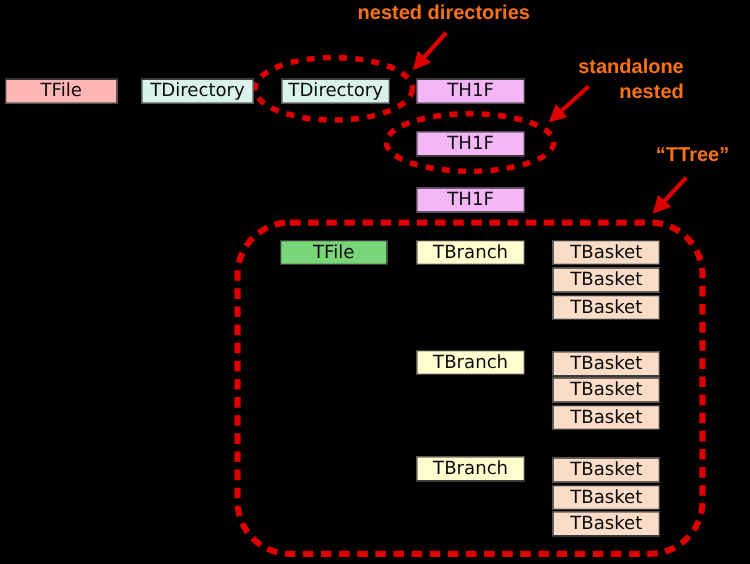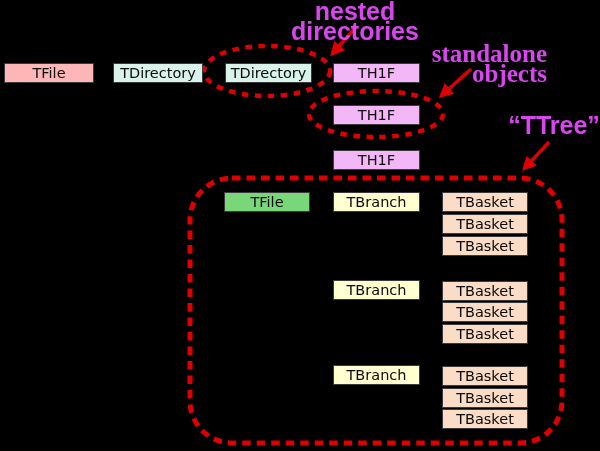--- a/index.html
+++ b/index.html
@@ -9,26 +9,26 @@
   }
   svg.overlay{position:absolute;left:0;top:0;width:600px;height:451px;pointer-events:none;}
   .node{
     position:absolute;height:20px;box-sizing:border-box;
     border:1px solid #3a3a3a;
     display:flex;align-items:center;justify-content:center;
     font-size:14.5px;line-height:1;color:#0a0a0a;
     font-family:"DejaVu Sans",sans-serif;
   }
   .annotation{
-    position:absolute;color:#d946ef;
+    position:absolute;color:#f97316;
     font-family:"Liberation Sans",sans-serif;
-    font-weight:bold;font-size:25px;line-height:20px;
+    font-weight:bold;font-size:16px;line-height:20px;
   }
   .annotation.center{text-align:center;}
-  .annotation.right{text-align:right;font-family:Liberation Serif, serif;}
+  .annotation.right{text-align:right;}
 </style>
 </head>
 <body>
 
 <div class="stage">
 
   <svg class="overlay" viewBox="0 0 600 451">
     <defs>
       <marker id="arrowhead" viewBox="0 0 10 10" refX="8" refY="5" markerWidth="4.2" markerHeight="4.2" orient="auto" markerUnits="strokeWidth">
         <path d="M0,0 L10,5 L0,10 z" fill="#dd0000"></path>
@@ -45,21 +45,21 @@
 
     <line x1="471" y1="69" x2="441" y2="96" stroke="#dd0000" stroke-width="3.4" marker-end="url(#arrowhead)"></line>
 
     <line x1="549" y1="142" x2="524" y2="169" stroke="#dd0000" stroke-width="3.4" marker-end="url(#arrowhead)"></line>
   </svg>
 
   <div class="annotation center" style="left:250px;top:1px;width:210px;">nested directories</div>
 
   <div class="annotation right" style="left:415px;top:44px;width:132px;">
     <div>standalone</div>
-    <div>objects</div>
+    <div>nested</div>
   </div>
 
   <div class="annotation center" style="left:506px;top:115px;width:96px;">“TTree”</div>
 
   <div class="node" style="left: 4px; top: 63px; width: 90px; background: rgb(255, 182, 182);">TFile</div>
 
   <div class="node" style="left: 113px; top: 63px; width: 90px; background: rgb(217, 243, 234);">TDirectory</div>
 
   <div class="node" style="left: 225px; top: 63px; width: 87px; background: rgb(217, 243, 234);">TDirectory</div>
 

